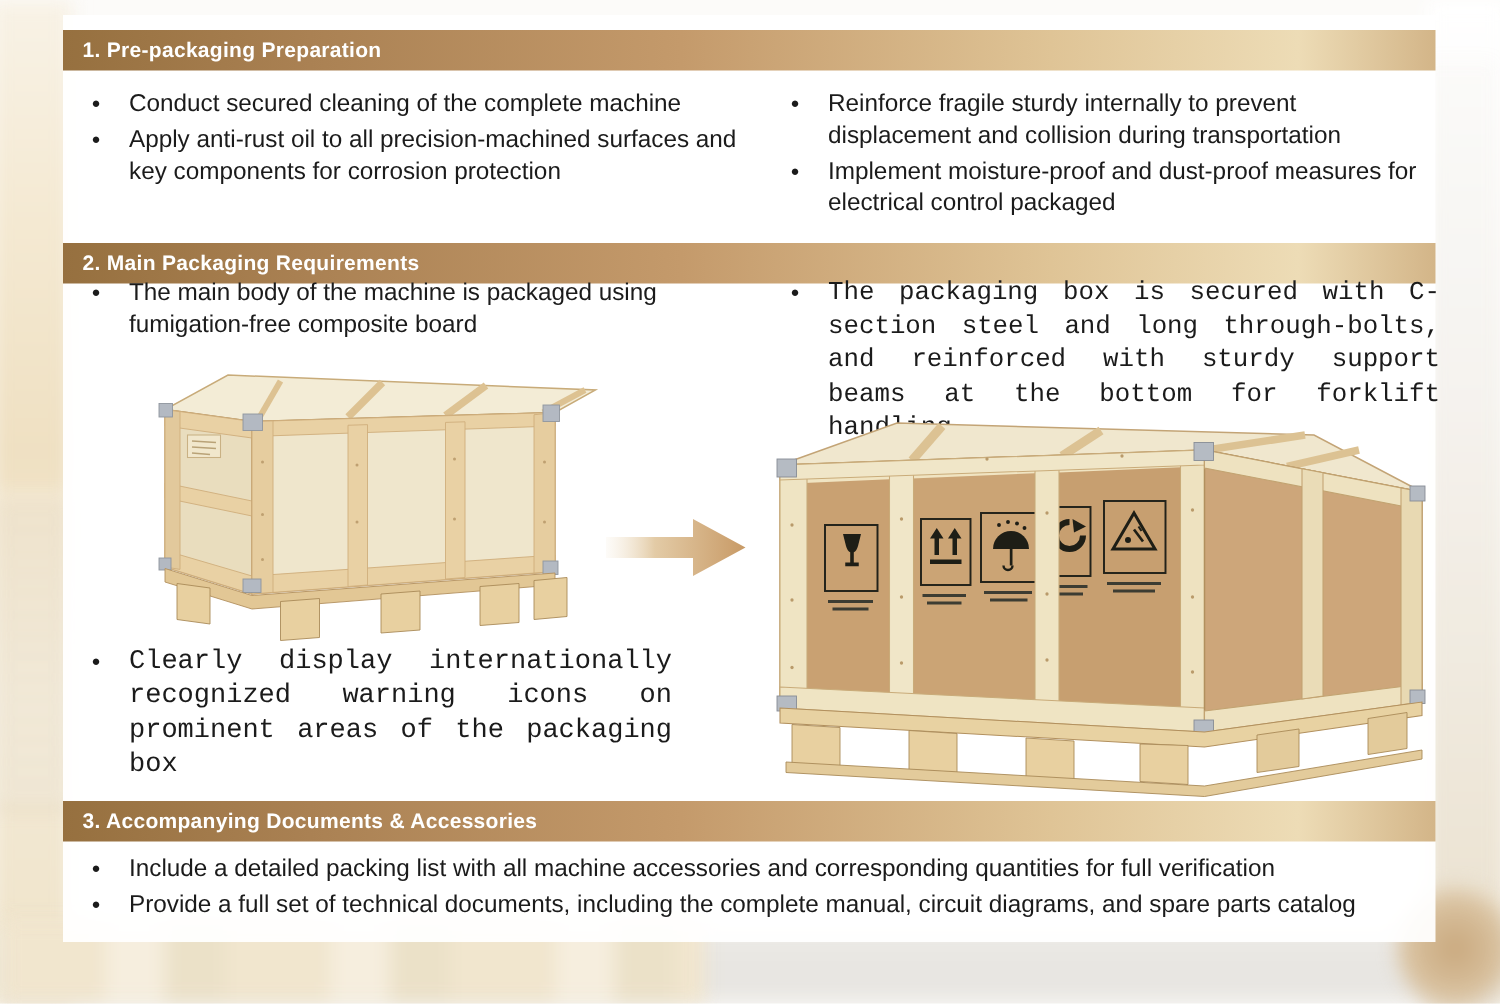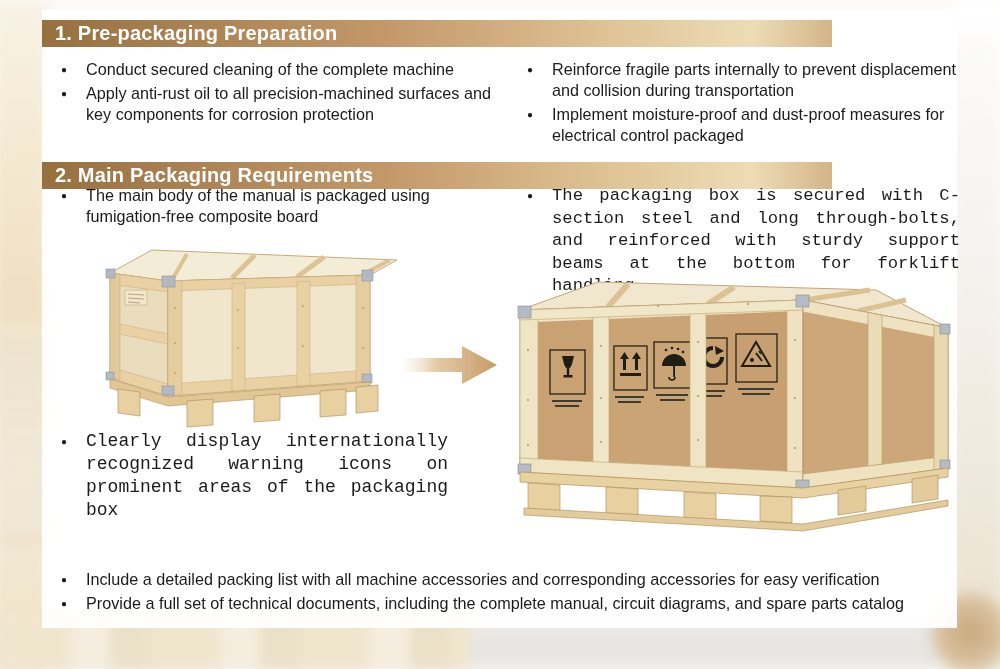--- a/index.html
+++ b/index.html
@@ -39,23 +39,23 @@
   .bg-corner-blob{
     left:930px;top:590px;width:80px;height:85px;border-radius:50%;
     background:radial-gradient(circle,#c9a87d 0%,#d9c2a0 55%,rgba(233,225,212,0) 80%);
   }
   
   .panel{
     position:absolute;left:42px;top:10px;width:915px;height:618px;
     background:rgba(255,255,255,0.94);
   }
   .sec-header{
-    position:absolute;left:0;width:790px;height:27px;box-sizing:border-box;
+    position:absolute;left:0;width:915px;height:27px;box-sizing:border-box;
     background:linear-gradient(90deg,#96703f 0%,#aa8153 18%,#c49a6b 45%,#dfc496 72%,#eddcb6 90%,#d3b588 100%);
-    color:#ffffff;font-weight:bold;font-size:20px;line-height:27px;
+    color:#ffffff;font-weight:bold;font-size:14px;line-height:27px;
     padding-left:13px;letter-spacing:.2px;
   }
   .col{position:absolute;color:#1b1b1b;}
   .bullet{display:flex;margin-bottom:3px;}
   .dot{flex:0 0 25px;font-size:10px;line-height:inherit;padding-left:3px;}
   .bt{flex:1;}
   .fs16{font-size:16.2px;line-height:21px;}
   .fs17{font-size:17.2px;line-height:22.5px;}
   .fs18{font-size:18px;line-height:23px;}
   .just .bt{text-align:justify;font-family:Liberation Mono, monospace;}
@@ -83,35 +83,35 @@
       <span class="bt">Conduct secured cleaning of the complete machine</span>
     </div>
     <div class="bullet">
       <span class="dot">●</span>
       <span class="bt">Apply anti-rust oil to all precision-machined surfaces and key components for corrosion protection</span>
     </div>
   </div>
   <div class="col fs16" style="top:49px;left:482px;width:434px;">
     <div class="bullet">
       <span class="dot">●</span>
-      <span class="bt">Reinforce fragile parts internally to prevent displacement and collision during transportation</span>
+      <span class="bt">Reinforce fragile sturdy internally to prevent displacement and collision during transportation</span>
     </div>
     <div class="bullet">
       <span class="dot">●</span>
       <span class="bt">Implement moisture-proof and dust-proof measures for electrical control packaged</span>
     </div>
   </div>
 
   <div class="sec-header" style="top:152px;">
     <span>2. Main Packaging Requirements</span>
   </div>
   <div class="col fs16" style="top:175px;left:16px;width:452px;">
     <div class="bullet">
       <span class="dot">●</span>
-      <span class="bt">The main body of the manual is packaged using fumigation-free composite board</span>
+      <span class="bt">The main body of the machine is packaged using fumigation-free composite board</span>
     </div>
   </div>
 
   <div class="figwrap" style="top:238px;left:50px;">
     <svg width="312" height="196" viewBox="0 0 312 196">
 
       <g>
         <polygon points="18,25 76,33 278,27 305,12 60,2" fill="#f3ecd6" stroke="#c8ab79" stroke-width="1"></polygon>
         <line x1="140" y1="30" x2="163" y2="7" stroke="#ddc292" stroke-width="5"></line>
         <line x1="205" y1="29" x2="232" y2="9" stroke="#ddc292" stroke-width="5"></line>
@@ -317,24 +317,27 @@
         <polygon points="98,207 130,209 130,235 98,233" fill="#e8d0a0" stroke="#a98a58" stroke-width=".6"></polygon>
         <polygon points="176,212 208,214 208,240 176,238" fill="#e8d0a0" stroke="#a98a58" stroke-width=".6"></polygon>
         <polygon points="252,216 284,217 284,243 252,241" fill="#e8d0a0" stroke="#a98a58" stroke-width=".6"></polygon>
         <polygon points="330,210 358,206 358,231 330,235" fill="#e3cb9b" stroke="#a98a58" stroke-width=".6"></polygon>
         <polygon points="404,199 430,195 430,219 404,223" fill="#e3cb9b" stroke="#a98a58" stroke-width=".6"></polygon>
         <polygon points="16,228 295,244 440,220 440,226 295,251 16,235" fill="#e3cb9b" stroke="#a98a58" stroke-width=".6"></polygon>
       </g>
     </svg>
   </div>
 
+  <div class="sec-header" style="top:524px;">
+    <span>3. Accompanying Documents &amp; Accessories</span>
+  </div>
   <div class="col fs16" style="top:559px;left:16px;width:902px;">
     <div class="bullet">
       <span class="dot">●</span>
-      <span class="bt">Include a detailed packing list with all machine accessories and corresponding accessories for easy verification</span>
+      <span class="bt">Include a detailed packing list with all machine accessories and corresponding quantities for full verification</span>
     </div>
     <div class="bullet">
       <span class="dot">●</span>
       <span class="bt">Provide a full set of technical documents, including the complete manual, circuit diagrams, and spare parts catalog</span>
     </div>
   </div>
 
 </div>
 
 </body></html>

